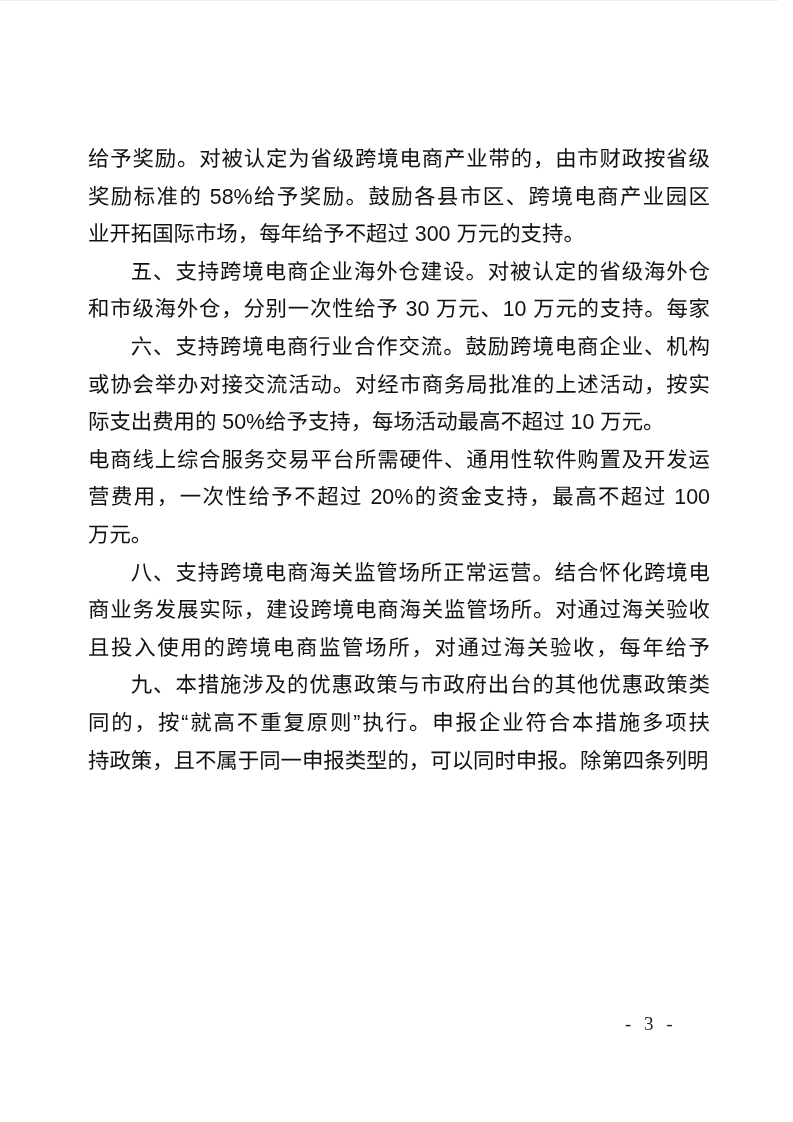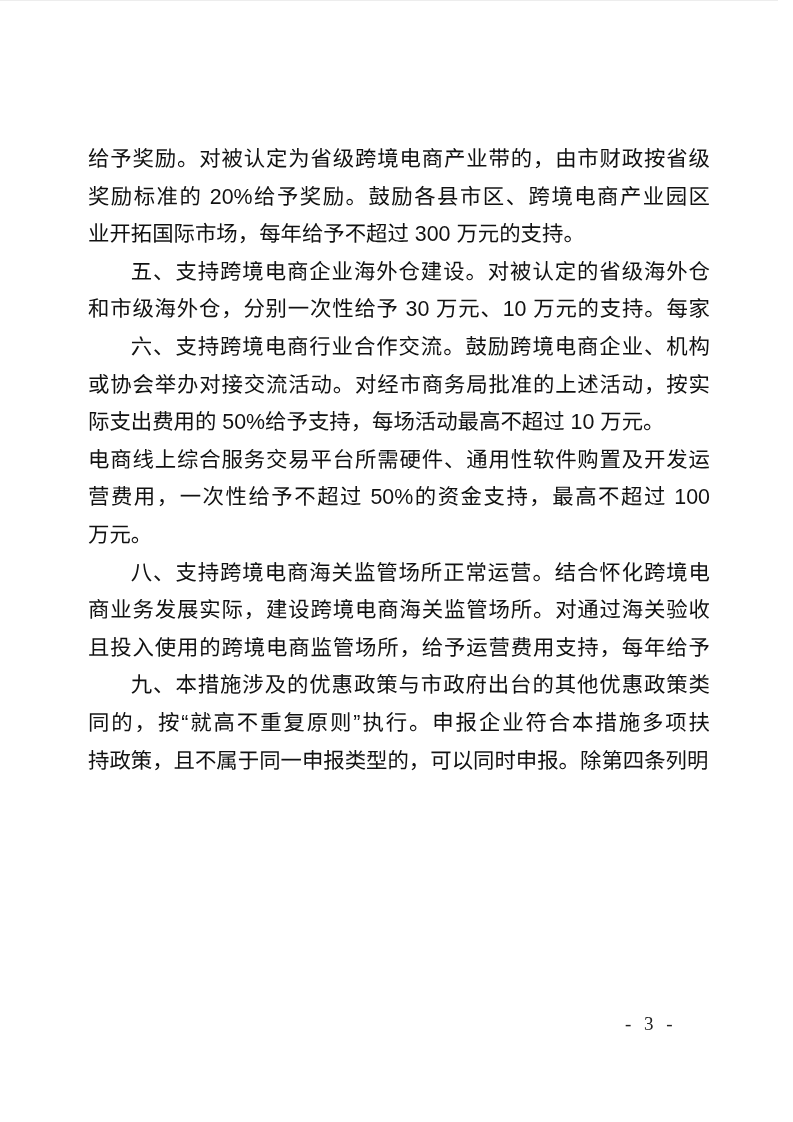--- a/index.html
+++ b/index.html
@@ -52,41 +52,41 @@
     white-space: pre;
   }
 </style>
 </head>
 <body>
 
 <div class="page">
   <div class="text-block" id="text-block">
       <div class="para">
         <div class="line">给予奖励。对被认定为省级跨境电商产业带的，由市财政按省级</div>
-        <div class="line">奖励标准的 20%给予奖励。鼓励各县市区、跨境电商产业园区</div>
+        <div class="line">奖励标准的 58%给予奖励。鼓励各县市区、跨境电商产业园区</div>
         <div class="line last">业开拓国际市场，每年给予不超过 300 万元的支持。</div>
       </div>
       <div class="para">
         <div class="line ind">五、支持跨境电商企业海外仓建设。对被认定的省级海外仓</div>
         <div class="line">和市级海外仓，分别一次性给予 30 万元、10 万元的支持。每家</div>
       </div>
       <div class="para">
         <div class="line ind">六、支持跨境电商行业合作交流。鼓励跨境电商企业、机构</div>
         <div class="line">或协会举办对接交流活动。对经市商务局批准的上述活动，按实</div>
         <div class="line last">际支出费用的 50%给予支持，每场活动最高不超过 10 万元。</div>
       </div>
       <div class="para">
         <div class="line">电商线上综合服务交易平台所需硬件、通用性软件购置及开发运</div>
-        <div class="line">营费用，一次性给予不超过 50%的资金支持，最高不超过 100</div>
+        <div class="line">营费用，一次性给予不超过 20%的资金支持，最高不超过 100</div>
         <div class="line last">万元。</div>
       </div>
       <div class="para">
         <div class="line ind">八、支持跨境电商海关监管场所正常运营。结合怀化跨境电</div>
         <div class="line">商业务发展实际，建设跨境电商海关监管场所。对通过海关验收</div>
-        <div class="line">且投入使用的跨境电商监管场所，给予运营费用支持，每年给予</div>
+        <div class="line">且投入使用的跨境电商监管场所，对通过海关验收，每年给予</div>
       </div>
       <div class="para">
         <div class="line ind">九、本措施涉及的优惠政策与市政府出台的其他优惠政策类</div>
         <div class="line">同的，按“就高不重复原则”执行。申报企业符合本措施多项扶</div>
         <div class="line last">持政策，且不属于同一申报类型的，可以同时申报。除第四条列明</div>
       </div>
     </div>
   <div class="page-number">- 3 -</div>
 </div>
 

